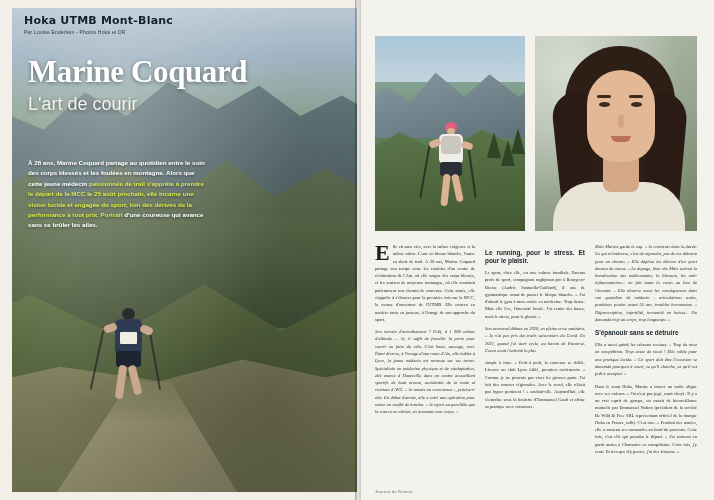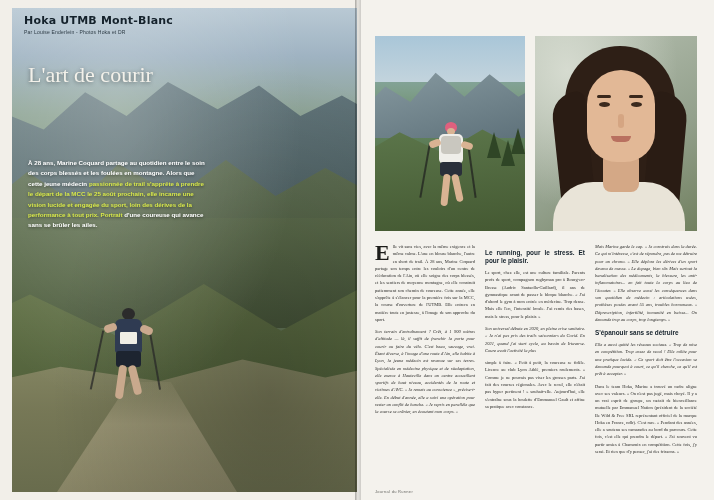--- a/index.html
+++ b/index.html
@@ -159,22 +159,22 @@
   .headline {
     font-family: "Liberation Serif", serif;
     font-size: 31px;
     font-weight: bold;
     color: #ffffff;
     line-height: 1.03;
     letter-spacing: -0.4px;
     text-shadow: 0 1px 4px rgba(0,0,0,.45);
   }
   .subhead {
-    font-family: Liberation Serif, serif;
-    font-size: 22px;
+    font-family: Liberation Sans, sans-serif;
+    font-size: 18px;
     font-weight: normal;
     color: #f3f1ea;
     line-height: 1.14;
     margin-top: 6px;
     text-shadow: 0 1px 4px rgba(0,0,0,.45);
   }
   .standfirst {
     position: absolute;
     left: 28px; top: 158px;
     width: 182px;
@@ -351,20 +351,21 @@
         <div class="leg-r"></div>
       </div>
     </div>
 
     <div class="masthead">
       <div class="masthead-title">Hoka UTMB Mont-Blanc</div>
       <div class="masthead-sub">Par Louise Enderlein - Photos Hoka et DR</div>
     </div>
 
     <div class="article-head">
+      <div class="headline">Marine Coquard</div>
       <div class="subhead">L'art de courir</div>
     </div>
 
     <div class="standfirst">
       <span>À 28 ans, Marine Coquard partage au quotidien entre le soin des corps blessés et les foulées en montagne. Alors que cette jeune médecin</span>
       <span class="accent">passionnée de trail s'apprête à prendre le départ de la MCC le 25 août prochain, elle incarne une vision lucide et engagée du sport, loin des dérives de la performance à tout prix. Portrait</span>
       <span>d'une coureuse qui avance sans se brûler les ailes.</span>
     </div>
   </div>
 

